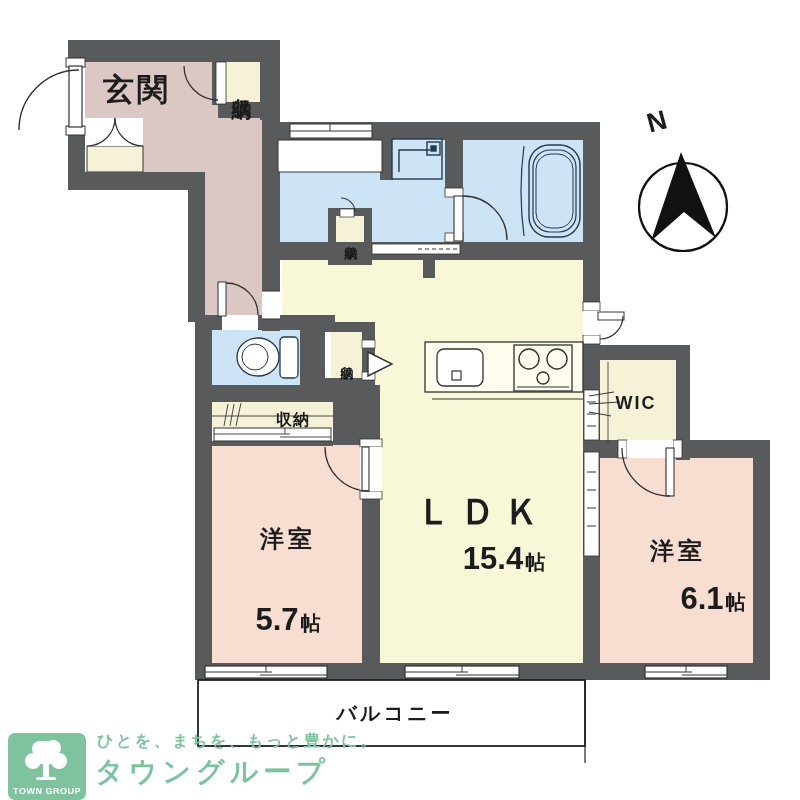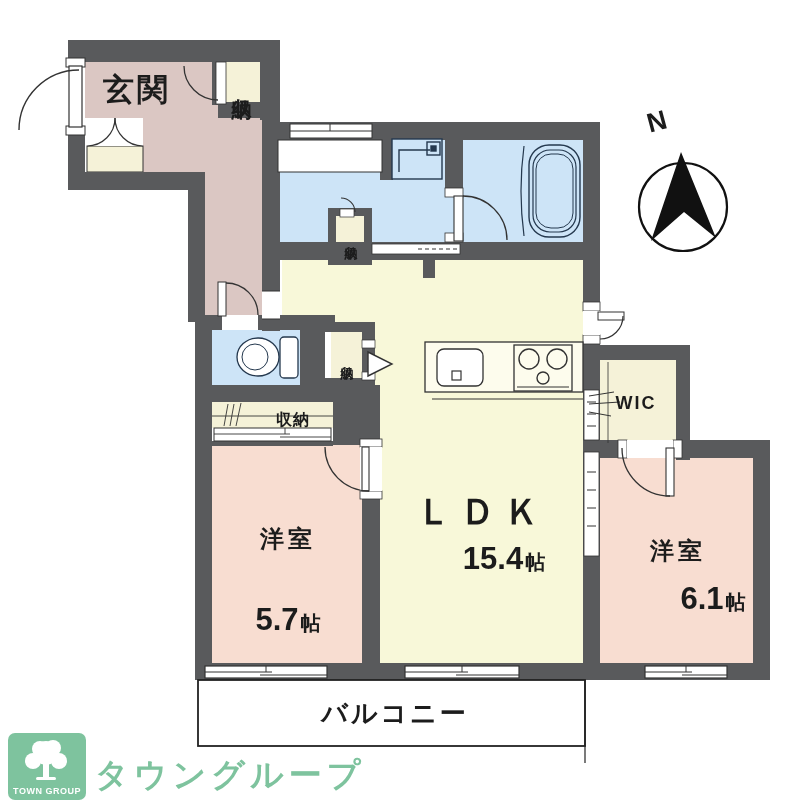--- a/index.html
+++ b/index.html
@@ -10,27 +10,27 @@
   #canvas{position:relative;width:776px;height:800px;background:#fff;overflow:hidden;
           font-family:"Liberation Sans","DejaVu Sans",sans-serif;}
   svg{position:absolute;left:0;top:0;}
   .lbl{position:absolute;transform:translate(-50%,-50%);color:var(--ink);
        font-weight:700;white-space:nowrap;line-height:1;}
   .vert{writing-mode:vertical-rl;text-orientation:upright;letter-spacing:1px;}
   .room-name{font-size:24px;letter-spacing:4px;}
   .size-row{display:flex;align-items:baseline;gap:2px;}
   .size-num{font-size:31px;} .size-unit{font-size:20px;}
   .ldk-name{font-size:36px;letter-spacing:8px;}
-  .balcony-lbl{font-size:26px;letter-spacing:3px;}
+  .balcony-lbl{font-size:20px;letter-spacing:3px;}
   .wic-lbl{font-size:18px;letter-spacing:2px;}
   .sto-sm{font-size:13px;} .sto-md{font-size:16px;letter-spacing:1px;} .sto-ent{font-size:20px;}
   .genkan{font-size:31px;letter-spacing:3px;}
   .north{font-size:27px;font-weight:900;transform:translate(-50%,-50%) rotate(-15deg);}
   .tagline{position:absolute;color:var(--green);font-size:16px;font-weight:700;letter-spacing:2.5px;}
-  .brand{position:absolute;color:var(--green);font-size:33px;font-weight:900;letter-spacing:5px;}
+  .brand{position:absolute;color:var(--green);font-size:28px;font-weight:900;letter-spacing:5px;}
   .logo-caption{position:absolute;color:#fff;font-size:9px;font-weight:700;letter-spacing:.5px;
                 transform:translateX(-50%);text-align:center;}
 </style>
 </head>
 <body>
 
 <div id="canvas">
 
 <svg width="800" height="800" viewBox="0 0 800 800">
 
@@ -293,16 +293,17 @@
 <div class="lbl" style="left:713px;top:598px;">
   <span class="size-row">
         <span class="size-num">6.1</span>
         <span class="size-unit">帖</span>
       </span>
 </div>
 
 <div class="lbl balcony-lbl" style="left:395px;top:713px;">バルコニー</div>
 <div class="lbl north" style="left:657px;top:122px;">N</div>
 
+<div class="tagline" style="left:97px;top:731px;">ひとを、まちを、もっと豊かに。</div>
 <div class="brand" style="left:95px;top:753px;">タウングループ</div>
 <div class="logo-caption" style="left:47px;top:786px;">TOWN GROUP</div>
 
 </div>
 
 </body></html>

